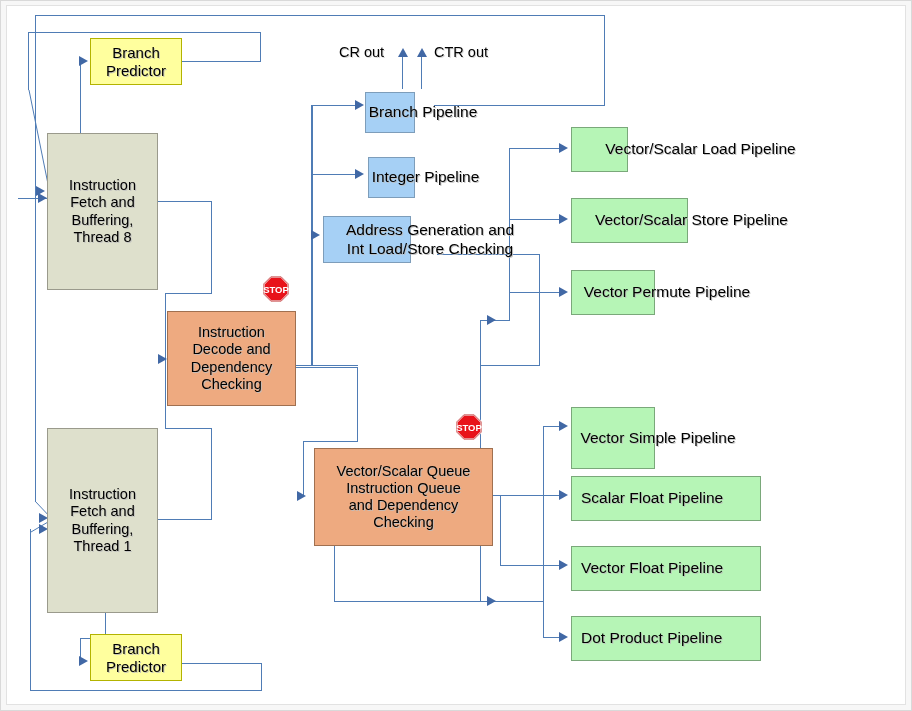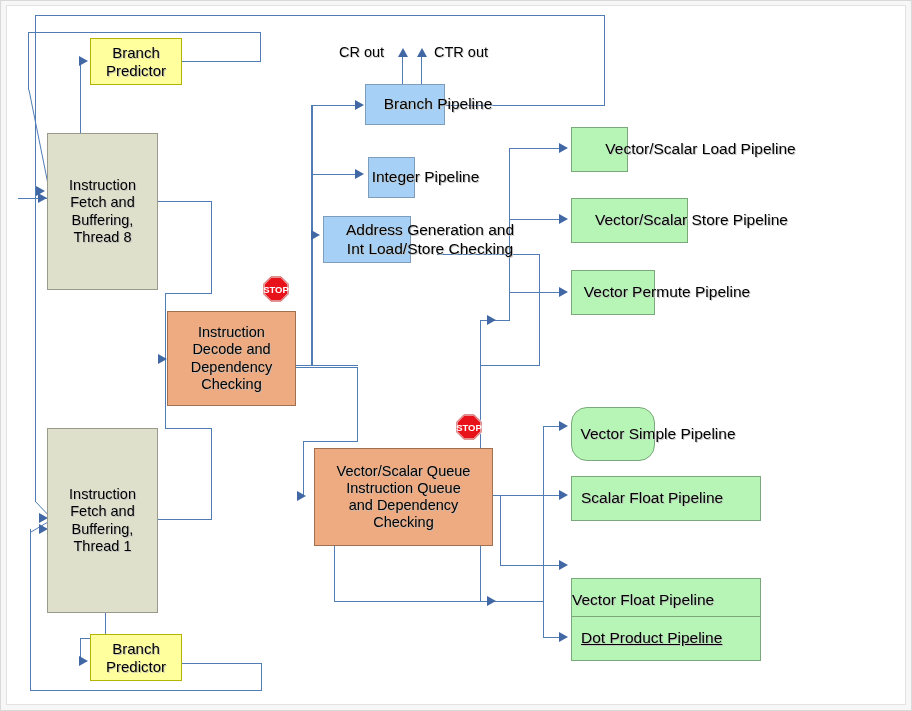--- a/index.html
+++ b/index.html
@@ -251,21 +251,21 @@
 
   <div class="node orange" style="left:314px;top:448px;width:179px;height:98px;font-size:14.5px;">
     <span>
       <span class="lbl">Vector/Scalar Queue</span>
       <span class="lbl">Instruction Queue</span>
       <span class="lbl">and Dependency</span>
       <span class="lbl">Checking</span>
     </span>
   </div>
 
-  <div class="node blue overflow" style="left:365px;top:84px;width:80px;height:41px;font-size:15.5px;">
+  <div class="node blue overflow" style="left:365px;top:92px;width:50px;height:41px;font-size:15.5px;">
     <span class="lbl" style="left:33px;">Branch Pipeline</span>
   </div>
 
   <div class="node blue overflow" style="left:368px;top:157px;width:47px;height:41px;font-size:15.5px;">
     <span class="lbl" style="left:34px;">Integer Pipeline</span>
   </div>
 
   <div class="node blue overflow" style="left:323px;top:216px;width:88px;height:47px;font-size:15.5px;">
     <span style="position:relative;left:63px;">
       <span class="lbl">Address Generation and</span>
@@ -278,33 +278,33 @@
   </div>
 
   <div class="node green overflow" style="left:571px;top:198px;width:117px;height:45px;font-size:15.5px;">
     <span class="lbl" style="left:62px;">Vector/Scalar Store Pipeline</span>
   </div>
 
   <div class="node green overflow" style="left:571px;top:270px;width:84px;height:45px;font-size:15.5px;">
     <span class="lbl" style="left:54px;">Vector Permute Pipeline</span>
   </div>
 
-  <div class="node green overflow" style="left:571px;top:407px;width:84px;height:54px;font-size:15.5px;border-radius:16px;">
+  <div class="node green overflow" style="left:571px;top:407px;width:84px;height:62px;font-size:15.5px;">
     <span class="lbl" style="left:45px;">Vector Simple Pipeline</span>
   </div>
 
   <div class="node green" style="left:571px;top:476px;width:190px;height:45px;font-size:15.5px;justify-content:flex-start;padding-left:9px;">
     <span class="lbl">Scalar Float Pipeline</span>
   </div>
 
-  <div class="node green" style="left:571px;top:546px;width:190px;height:45px;font-size:15.5px;justify-content:flex-start;margin-top:32px;">
+  <div class="node green" style="left:571px;top:546px;width:190px;height:45px;font-size:15.5px;justify-content:flex-start;padding-left:9px;">
     <span class="lbl">Vector Float Pipeline</span>
   </div>
 
-  <div class="node green" style="left:571px;top:616px;width:190px;height:45px;font-size:15.5px;justify-content:flex-start;padding-left:9px;text-decoration:underline;">
+  <div class="node green" style="left:571px;top:616px;width:190px;height:45px;font-size:15.5px;justify-content:flex-start;padding-left:9px;">
     <span class="lbl">Dot Product Pipeline</span>
   </div>
 
   <div class="flabel" style="left:339px;top:44px;font-size:14.5px;">CR out</div>
   <div class="flabel" style="left:434px;top:44px;font-size:14.5px;">CTR out</div>
 
   <div class="stop" style="left:263px;top:276px;">
     <svg viewBox="0 0 26 26" width="26" height="26">
       <polygon points="7.8,0.9 18.2,0.9 25.1,7.8 25.1,18.2 18.2,25.1 7.8,25.1 0.9,18.2 0.9,7.8" fill="#e8131a" stroke="#ffffff" stroke-width="1.8"></polygon>
       <polygon points="7.8,0.9 18.2,0.9 25.1,7.8 25.1,18.2 18.2,25.1 7.8,25.1 0.9,18.2 0.9,7.8" fill="none" stroke="#b00000" stroke-width="0.7"></polygon>

